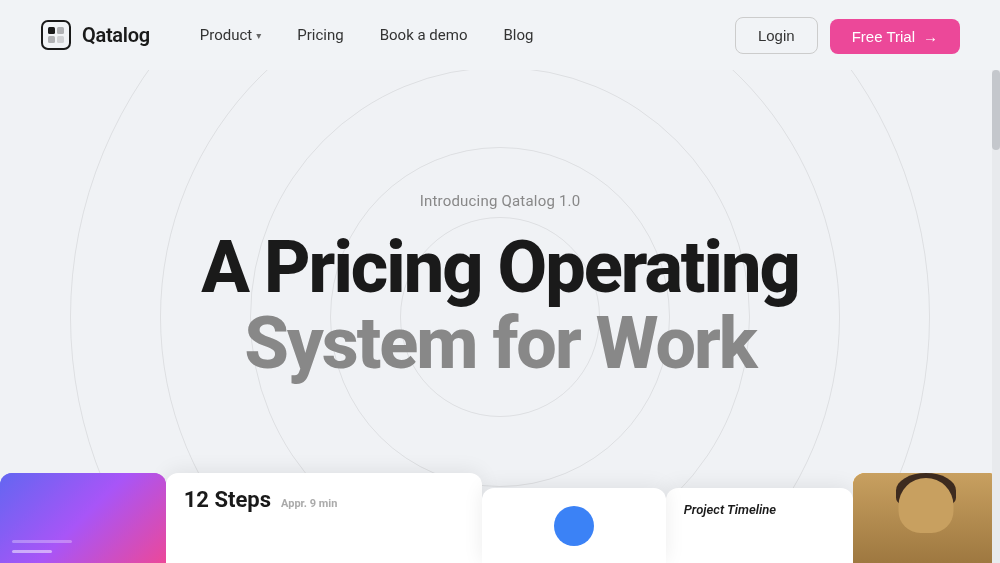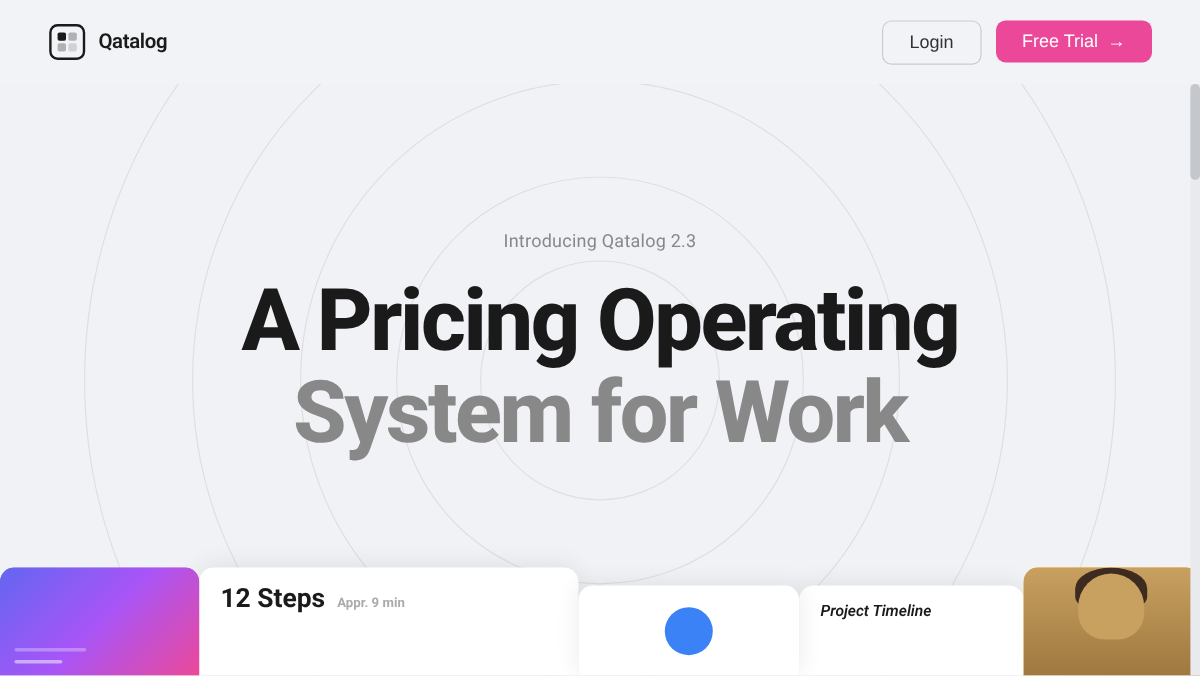--- a/index.html
+++ b/index.html
@@ -42,21 +42,21 @@
       text-decoration: none;
       color: #1a1a1a;
     }
 
     .logo-icon {
       width: 32px;
       height: 32px;
     }
 
     .logo-text {
-      font-size: 17px;
+      font-size: 20px;
       font-weight: 600;
       color: #1a1a1a;
       letter-spacing: -0.3px;
     }
 
     .nav-links {
       display: flex;
       align-items: center;
       gap: 8px;
     }
@@ -74,21 +74,21 @@
       font-weight: 450;
     }
 
     .chevron-icon {
       font-size: 10px;
       color: #666;
     }
 
     .navbar-right {
       display: flex;
-      align-items: flex-start;
+      align-items: flex-end;
       gap: 12px;
     }
 
     .login-btn {
       padding: 9px 22px;
       font-size: 15px;
       color: #333;
       background: transparent;
       border: 1.5px solid #ccc;
       border-radius: 8px;
@@ -325,20 +325,35 @@
       <svg class="logo-icon" viewBox="0 0 32 32" fill="none" xmlns="http://www.w3.org/2000/svg">
         <rect x="2" y="2" width="28" height="28" rx="6" stroke="#1a1a1a" stroke-width="2" fill="none"></rect>
         <rect x="8" y="8" width="7" height="7" rx="1.5" fill="#1a1a1a"></rect>
         <rect x="17" y="8" width="7" height="7" rx="1.5" fill="#1a1a1a" opacity="0.3"></rect>
         <rect x="8" y="17" width="7" height="7" rx="1.5" fill="#1a1a1a" opacity="0.3"></rect>
         <rect x="17" y="17" width="7" height="7" rx="1.5" fill="#1a1a1a" opacity="0.15"></rect>
       </svg>
       <span class="logo-text">Qatalog</span>
     </a>
 
+    <div class="nav-links">
+      <a class="nav-link">
+        <span>Product</span>
+        <span class="chevron-icon">▾</span>
+      </a>
+      <a class="nav-link">
+        <span>Pricing</span>
+      </a>
+      <a class="nav-link">
+        <span>Book a demo</span>
+      </a>
+      <a class="nav-link">
+        <span>Blog</span>
+      </a>
+    </div>
   </div>
 
   <div class="navbar-right">
     <button class="login-btn">Login</button>
     <button class="free-trial-btn">
       <span>Free Trial</span>
       <span>→</span>
     </button>
   </div>
 </nav>
@@ -347,21 +362,21 @@
 
   <div class="rings-container">
     <div class="ring ring-1"></div>
     <div class="ring ring-2"></div>
     <div class="ring ring-3"></div>
     <div class="ring ring-4"></div>
     <div class="ring ring-5"></div>
   </div>
 
   <div class="hero-content">
-    <p class="hero-subtitle">Introducing Qatalog 2.3</p>
+    <p class="hero-subtitle">Introducing Qatalog 1.0</p>
     <h1>
       <div class="hero-title-line1">A Pricing Operating</div>
       <div class="hero-title-line2">System for Work</div>
     </h1>
   </div>
 
   <div class="bottom-cards">
 
     <div class="card-left">
       <div style="position:absolute;top:0;left:0;right:0;bottom:0;background:linear-gradient(135deg,#6366f1 0%,#a855f7 50%,#ec4899 100%);opacity:0.9;"></div>

